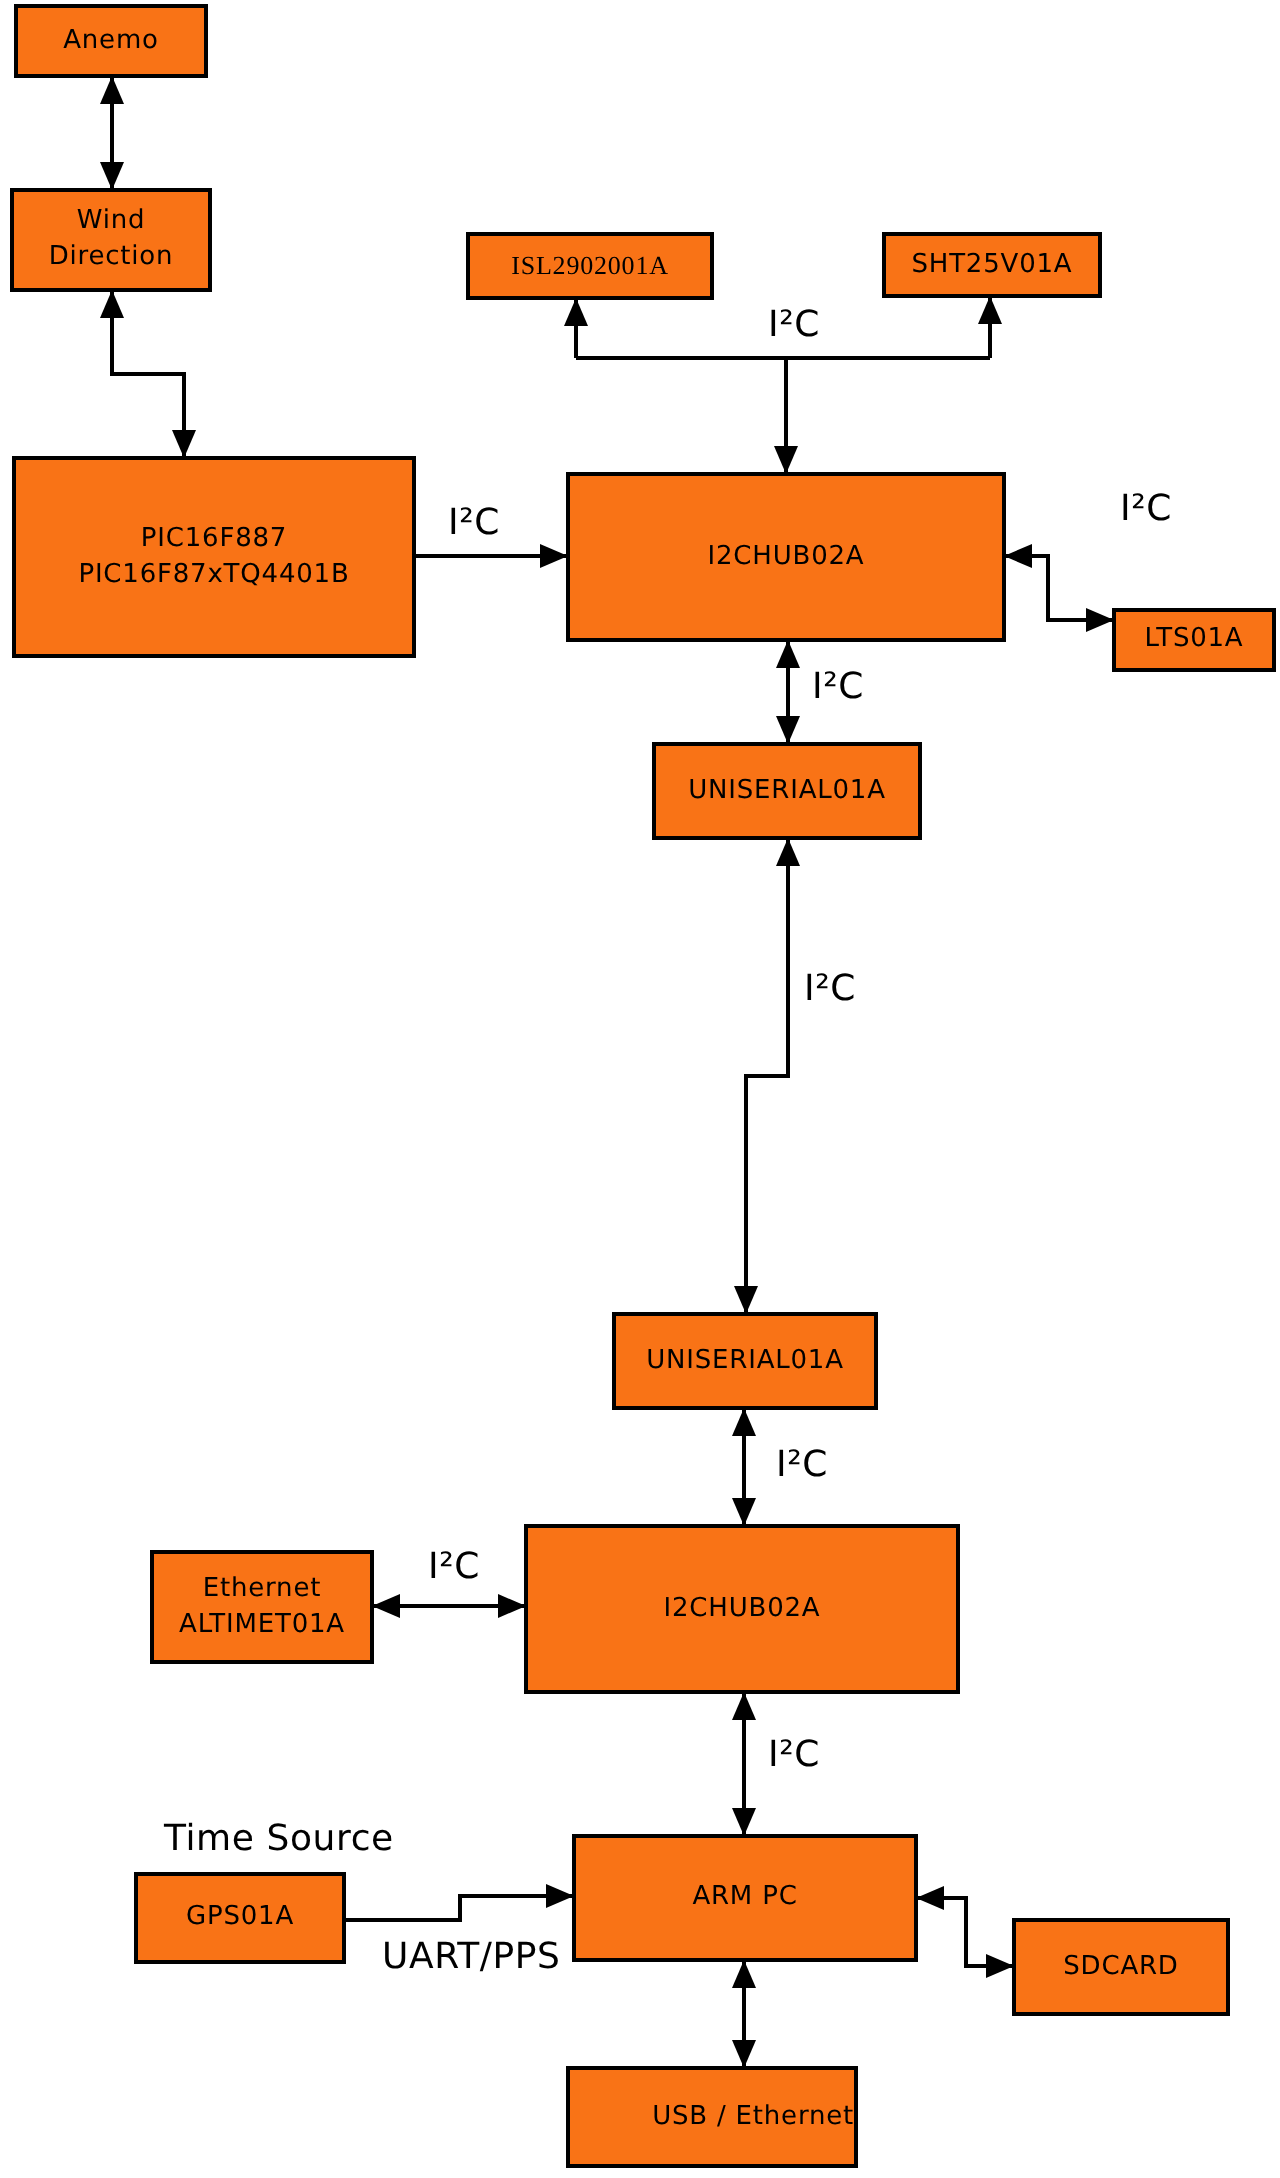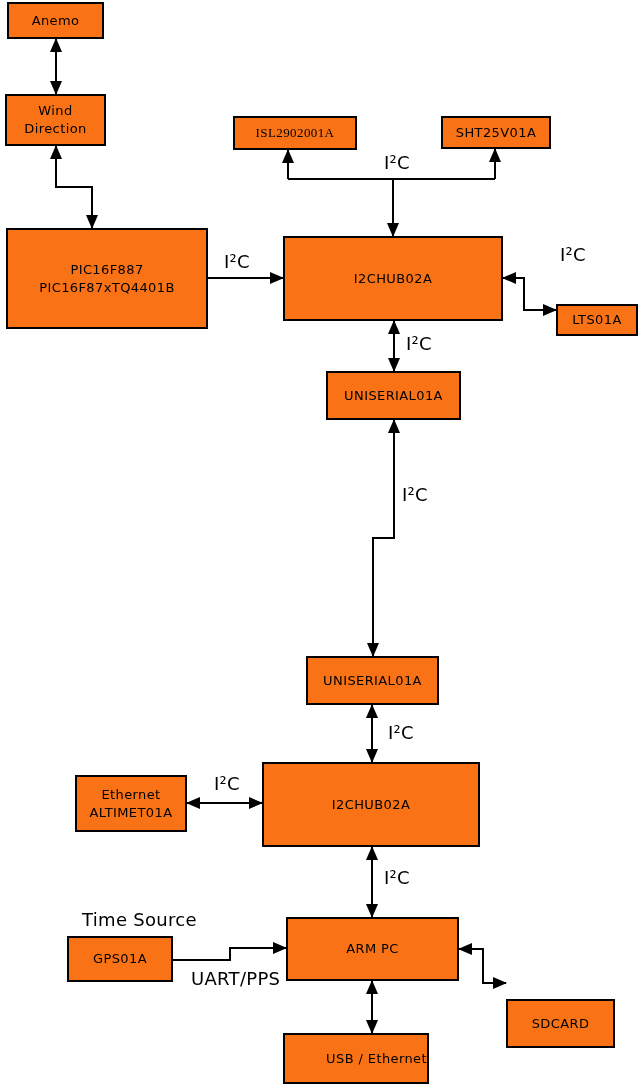--- a/index.html
+++ b/index.html
@@ -55,21 +55,21 @@
   .n-isl        { left: 233px; top: 116px;  width: 124px; height: 34px; font-family: Liberation Serif, serif; }
   .n-sht        { left: 441px; top: 116px;  width: 110px; height: 33px; }
   .n-i2chub-top { left: 283px; top: 236px;  width: 220px; height: 85px; }
   .n-lts        { left: 556px; top: 304px;  width: 82px;  height: 32px; }
   .n-uni-top    { left: 326px; top: 371px;  width: 135px; height: 49px; }
   .n-uni-bottom { left: 306px; top: 656px;  width: 133px; height: 49px; }
   .n-i2chub-bot { left: 262px; top: 762px;  width: 218px; height: 85px; }
   .n-baro       { left: 75px;  top: 775px;  width: 112px; height: 57px; }
   .n-gps        { left: 67px;  top: 936px;  width: 106px; height: 46px; }
   .n-armpc      { left: 286px; top: 917px;  width: 173px; height: 64px; }
-  .n-sdcard     { left: 506px; top: 959px;  width: 109px; height: 49px; margin-top: 40px; }
+  .n-sdcard     { left: 506px; top: 959px;  width: 109px; height: 49px; }
   .n-usb        { left: 283px; top: 1033px; width: 146px; height: 51px; align-items: flex-end; }
   
   .l-i2c-1 { left: 384px; top: 152px; }
   .l-i2c-2 { left: 224px; top: 251px; }
   .l-i2c-3 { left: 560px; top: 244px; }
   .l-i2c-4 { left: 406px; top: 333px; }
   .l-i2c-5 { left: 402px; top: 484px; }
   .l-i2c-6 { left: 388px; top: 722px; }
   .l-i2c-7 { left: 214px; top: 773px; }
   .l-i2c-8 { left: 384px; top: 867px; }

